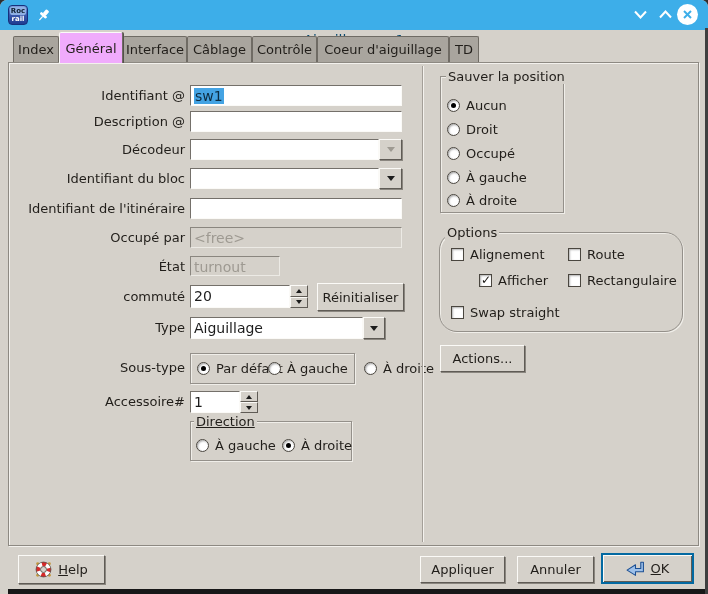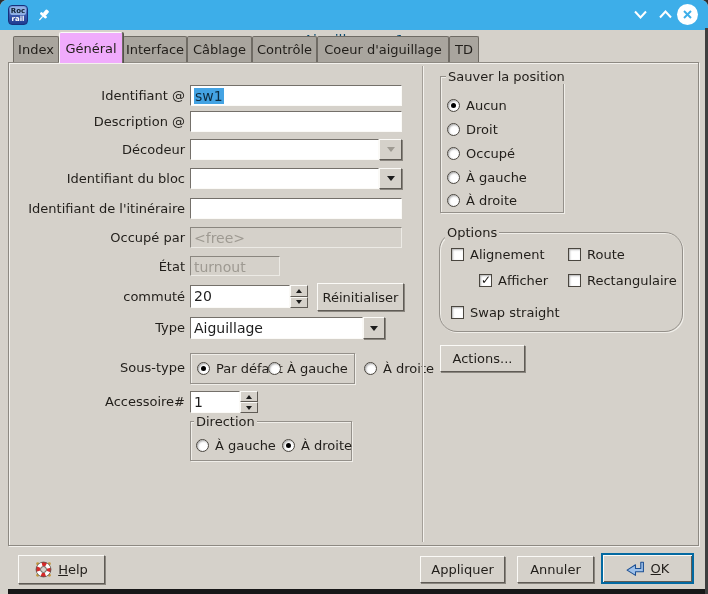--- a/index.html
+++ b/index.html
@@ -222,21 +222,21 @@
   <div class="abs spin" style="left:240px;top:391px;height:22px;">
     <div>
         <i class="t-up"></i>
       </div>
     <div>
         <i class="t-dn"></i>
       </div>
   </div>
 
   <div class="abs groupbox" style="left:190px;top:421px;width:162px;height:40px;">
-    <span class="legend" style="left:3px;">Direction</span>
+    <span class="legend" style="left:3px;text-decoration:underline;">Direction</span>
   </div>
   <div class="abs opt" style="left:196px;top:438px;">
     <span class="radio"></span>
     <span>À gauche</span>
   </div>
   <div class="abs opt" style="left:282px;top:438px;">
     <span class="radio on"></span>
     <span>À droite</span>
   </div>
 

